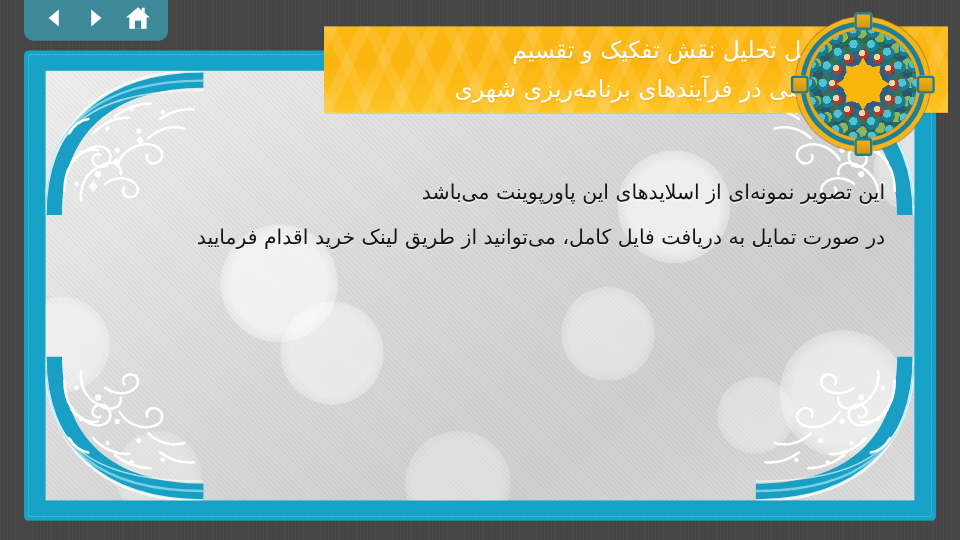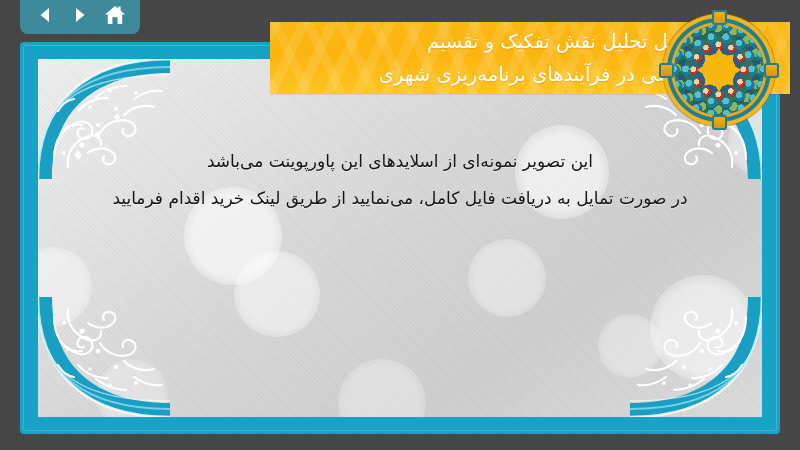--- a/index.html
+++ b/index.html
@@ -202,21 +202,20 @@
   }
   .fil-tl{ left:0; top:0; }
   .fil-tr{ right:0; top:0; transform:scaleX(-1); }
   .fil-bl{ left:0; bottom:0; transform:scaleY(-1); }
   .fil-br{ right:0; bottom:0; transform:scale(-1,-1); }
 
   
   .body-text{
     position:absolute;
     left:0; right:0; top:84px;
-    text-align:center;
     z-index:8;
     padding:0 24px;
   }
   .body-line{
     color:#141414;
     font-family:"DejaVu Sans", sans-serif;
     font-size:17px;
     line-height:37px;
     font-weight:400;
     white-space:nowrap;
@@ -399,21 +398,21 @@
             <circle cx="30" cy="68" r="2"></circle>
               <circle cx="52" cy="48" r="1.8"></circle>
             <circle cx="72" cy="32" r="1.8"></circle>
               <circle cx="26" cy="94" r="2"></circle>
           </g>
         </svg>
       </div>
 
       <div class="body-text">
         <div class="body-line">این تصویر نمونه‌ای از اسلایدهای این پاورپوینت می‌باشد</div>
-        <div class="body-line">در صورت تمایل به دریافت فایل کامل، می‌نمایید از طریق لینک خرید اقدام فرمایید</div>
+        <div class="body-line">در صورت تمایل به دریافت فایل کامل، می‌توانید از طریق لینک خرید اقدام فرمایید</div>
       </div>
 
     </div>
   </div>
 
   <div class="title-banner">
     <div class="tb-inner">
       <div class="title-line">کامل تحلیل نقش تفکیک و تقسیم</div>
       <div class="title-line">اراضی در فرآیندهای برنامه‌ریزی شهری</div>
     </div>

